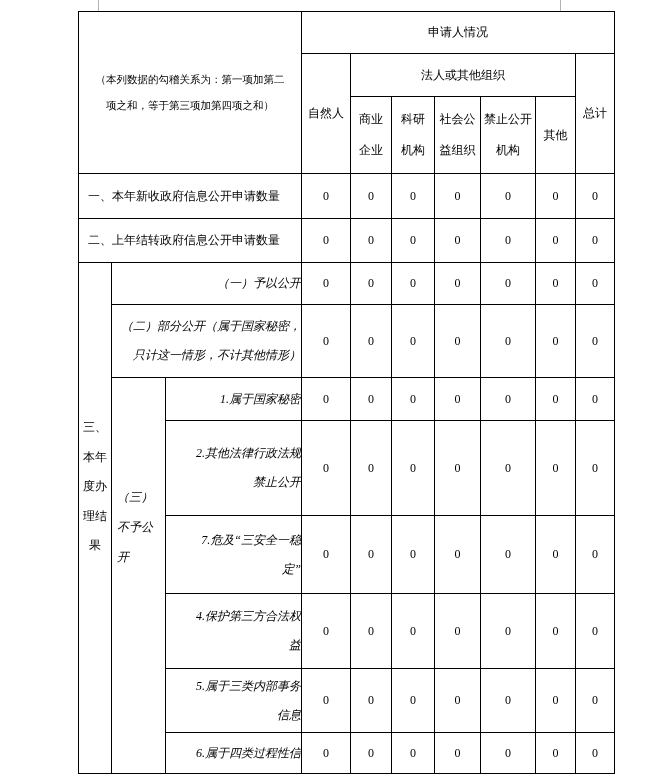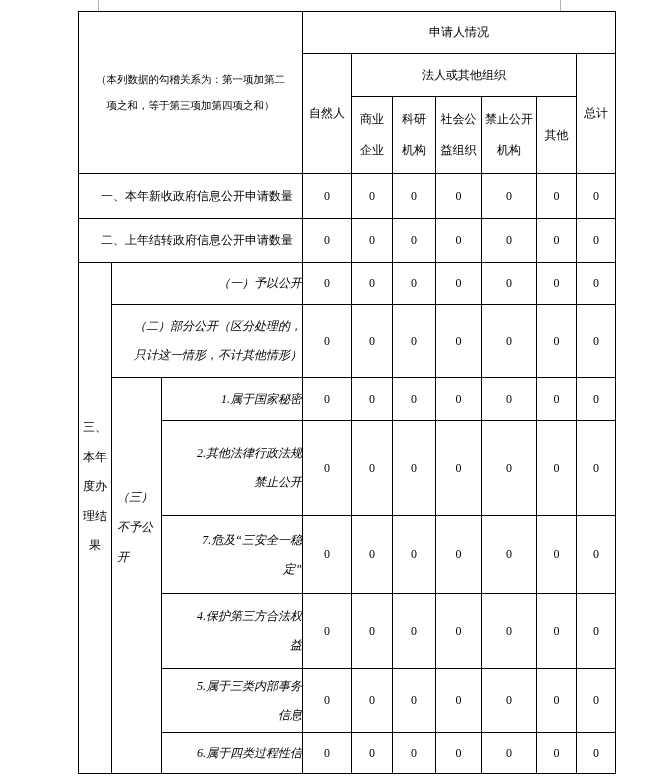--- a/index.html
+++ b/index.html
@@ -3,21 +3,21 @@
 <meta charset="utf-8">
 <style>
   html,body{margin:0;padding:0;background:#fff;}
   .page{position:relative;width:662px;height:780px;background:#ffffff;overflow:hidden;
         font-family:"Liberation Serif","DejaVu Serif",serif;color:#000;}
   .artifact{position:absolute;top:0;width:1px;height:11px;background:#b3b3b3;}
   table.report{position:absolute;left:78px;top:11px;border-collapse:collapse;table-layout:fixed;}
   td{border:1px solid #000;padding:0;font-size:12px;color:#000;
      text-align:center;vertical-align:middle;overflow:hidden;}
   .l{display:block;white-space:nowrap;}
-  td.left{text-align:left;padding-left:22px;}
+  td.left{text-align:left;padding-left:9px;}
   td.note{font-size:10.5px;}
   td.note .l{line-height:26px;}
   .two .l{line-height:29px;}
   .hdr2 .l{line-height:31px;}
   td.kai{font-style:italic;text-align:right;}
   td.vlabel{vertical-align:top;padding-top:150px;}
   td.vlabel .l{line-height:29.5px;}
   td.gthree{vertical-align:top;padding-top:104px;text-align:left;padding-left:5px;font-style:italic;}
   td.gthree .l{line-height:30px;}
   td.val{font-size:12px;}
@@ -122,21 +122,21 @@
       <td class="val">0</td>
       <td class="val">0</td>
       <td class="val">0</td>
       <td class="val">0</td>
       <td class="val">0</td>
       <td class="val">0</td>
     </tr>
 
     <tr style="height:73px;">
       <td colspan="2" class="left kai two">
-        <span class="l">（二）部分公开（区分处理的，</span>
+        <span class="l">（二）部分公开（属于国家秘密，</span>
         <span class="l">只计这一情形，不计其他情形）</span>
       </td>
       <td class="val">0</td>
       <td class="val">0</td>
       <td class="val">0</td>
       <td class="val">0</td>
       <td class="val">0</td>
       <td class="val">0</td>
       <td class="val">0</td>
     </tr>

